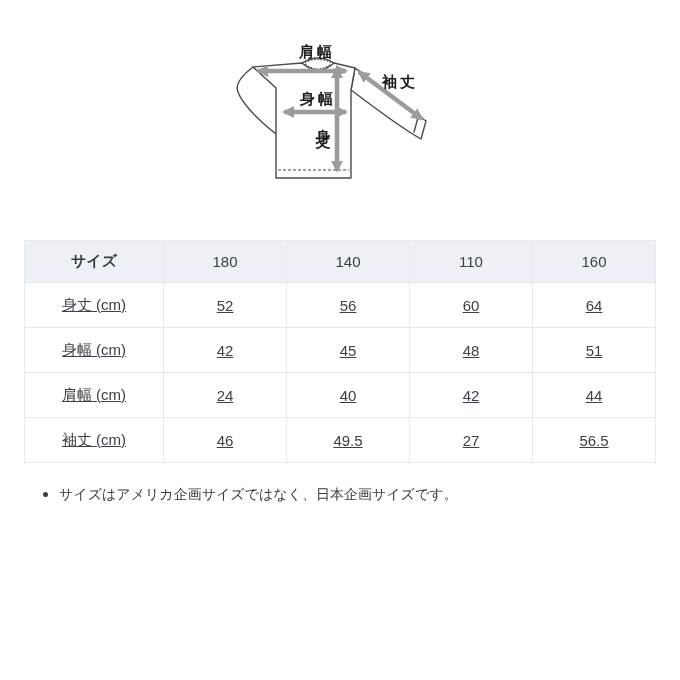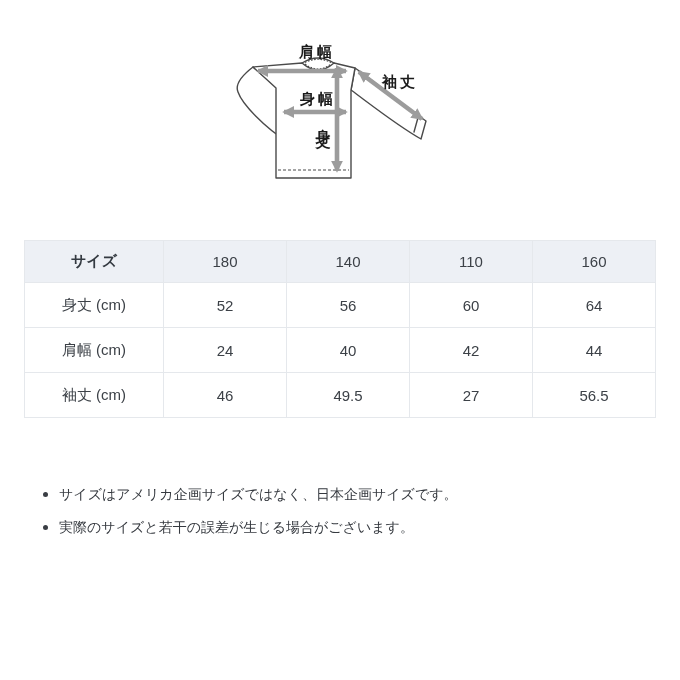--- a/index.html
+++ b/index.html
@@ -19,21 +19,21 @@
   .arrow{stroke:var(--arrow);stroke-width:4.6;fill:none;}
   .ah{fill:var(--arrow);}
 
   
   table.size{position:absolute;left:24px;top:240px;width:632px;border-collapse:collapse;
              table-layout:fixed;color:var(--table_text);font-size:15px;}
   table.size th,table.size td{border:1px solid var(--table_border);text-align:center;
              padding:0;font-weight:normal;background:#fff;}
   table.size thead th{background:var(--table_header_bg);height:41px;}
   table.size thead th.corner{font-weight:bold;color:#343a41;margin-top:28px;}
-  table.size tbody td,table.size tbody th{height:44px;}
+  table.size tbody td,table.size tbody th{height:44px;text-decoration:underline;}
   table.size col.c0{width:139px;}
 
   
   .notes{position:absolute;left:40px;top:484px;right:24px;margin:0;padding:0;list-style:none;
          color:var(--note_text);font-size:14px;}
   .notes li{display:flex;align-items:flex-start;line-height:20px;margin-bottom:13px;text-align:right;}
   .notes .dot{flex:0 0 auto;width:5px;height:5px;border-radius:50%;background:#3a3e44;
               margin:8px 11px 0 3px;}
 </style>
 </head>
@@ -93,20 +93,27 @@
     </thead>
     <tbody>
       <tr>
         <th>身丈 (cm)</th>
         <td>52</td>
         <td>56</td>
         <td>60</td>
         <td>64</td>
       </tr>
       <tr>
+        <th>身幅 (cm)</th>
+        <td>42</td>
+        <td>45</td>
+        <td>48</td>
+        <td>51</td>
+      </tr>
+      <tr>
         <th>肩幅 (cm)</th>
         <td>24</td>
         <td>40</td>
         <td>42</td>
         <td>44</td>
       </tr>
       <tr>
         <th>袖丈 (cm)</th>
         <td>46</td>
         <td>49.5</td>
@@ -114,19 +121,15 @@
         <td>56.5</td>
       </tr>
     </tbody>
   </table>
 
   <ul class="notes">
     <li>
         <span class="dot"></span>
         <span>サイズはアメリカ企画サイズではなく、日本企画サイズです。</span>
       </li>
-    <li>
-        <span class="dot"></span>
-        <span>実際のサイズと若干の誤差が生じる場合がございます。</span>
-      </li>
   </ul>
 
 </div>
 
 </body></html>

